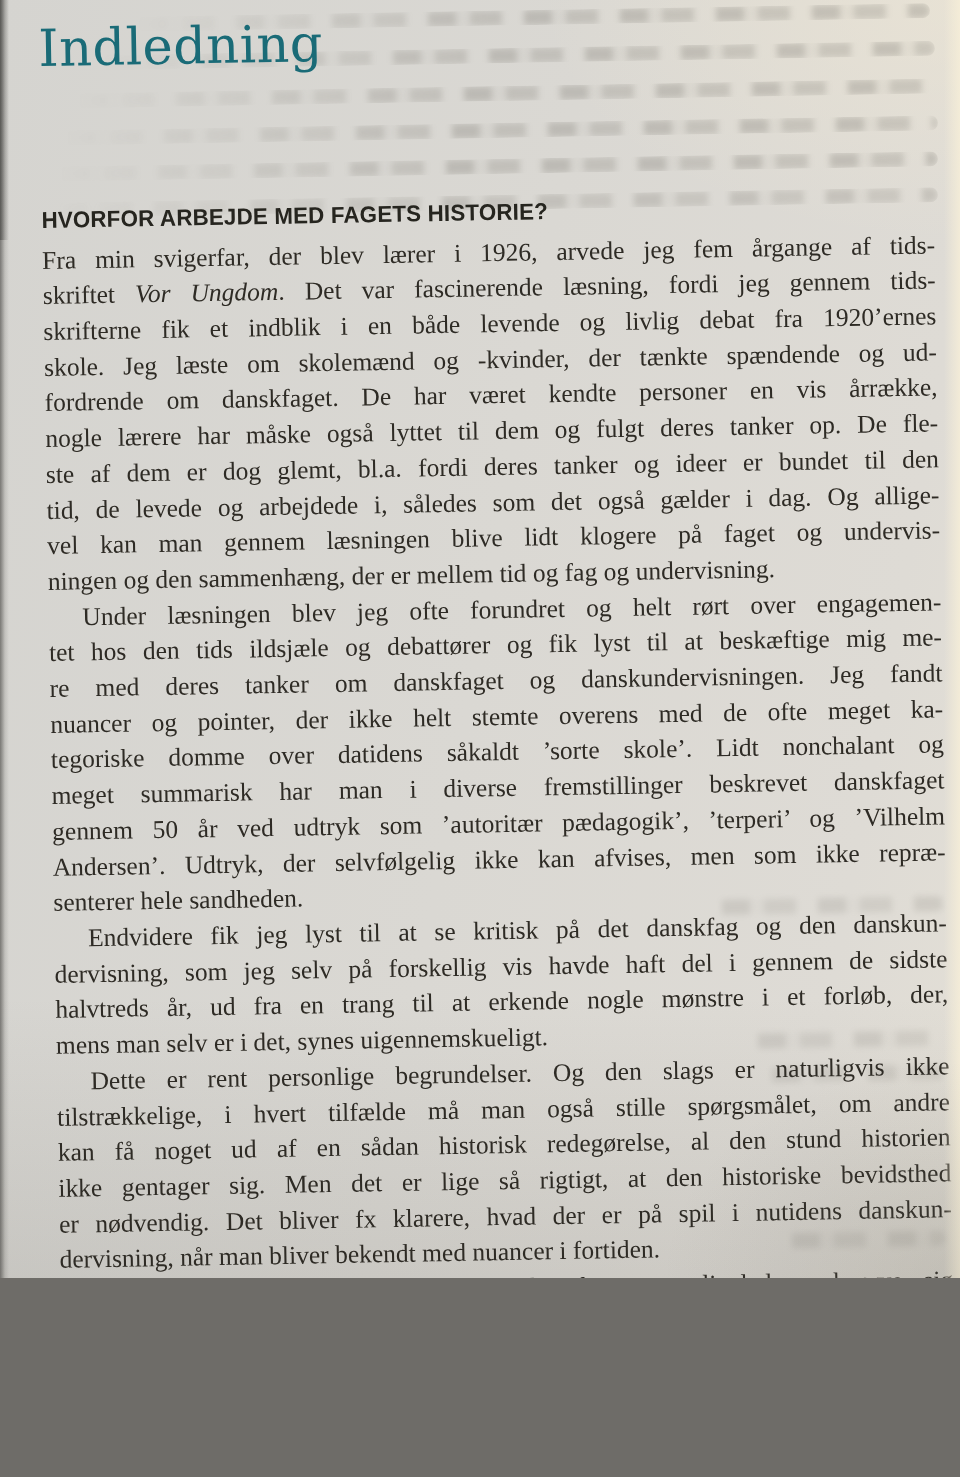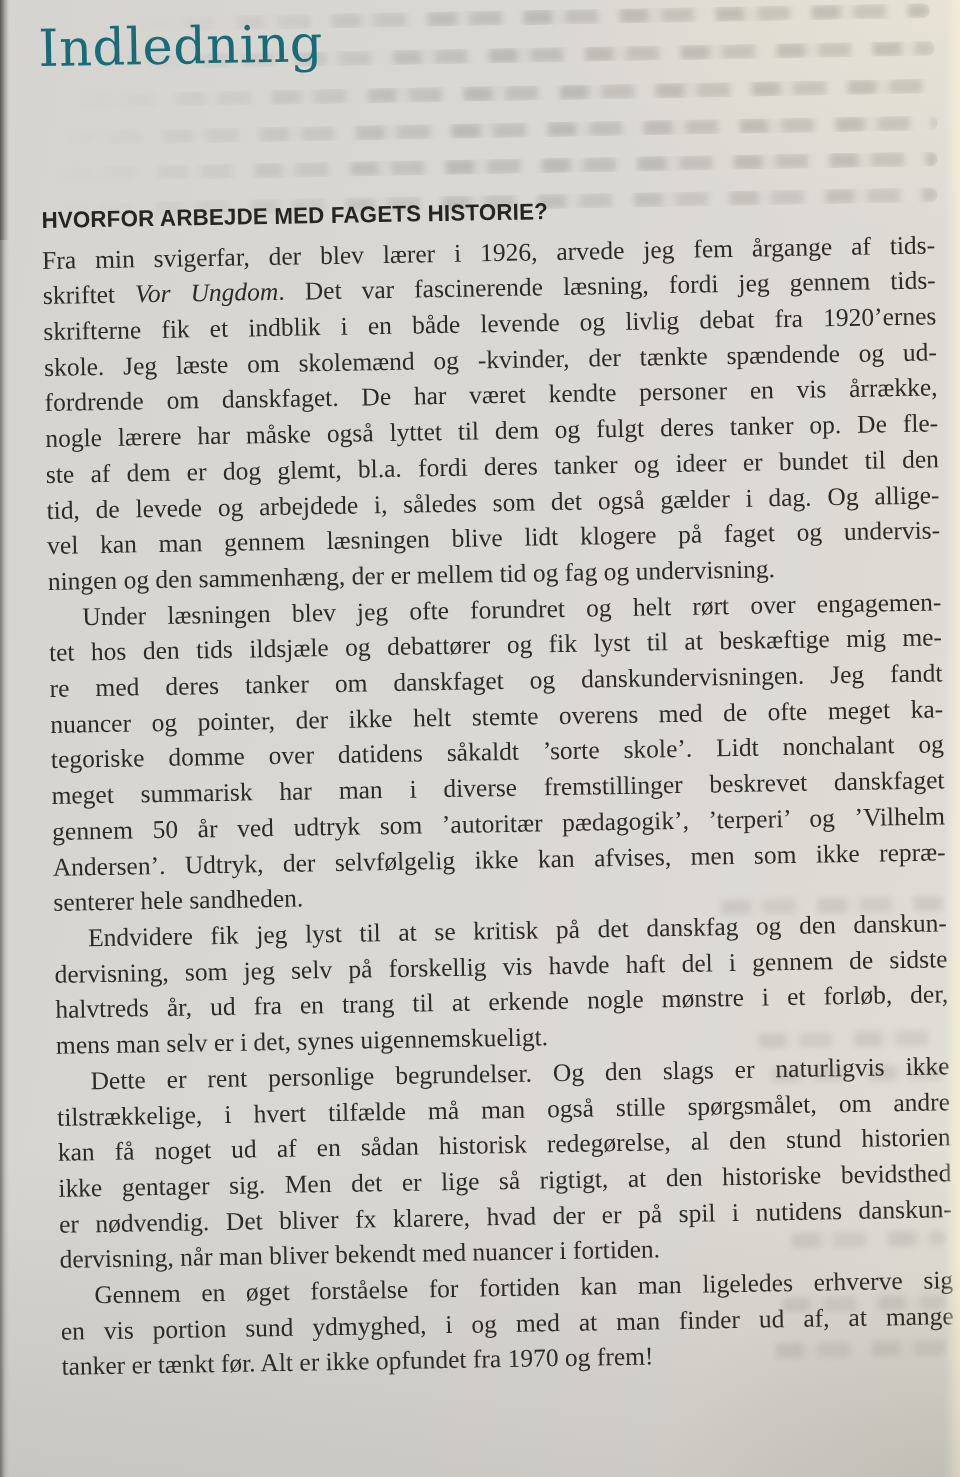--- a/index.html
+++ b/index.html
@@ -1,19 +1,19 @@
 <!DOCTYPE html>
 <html lang="da"><head>
 <meta charset="utf-8">
 <style>
   html, body { margin: 0; padding: 0; background: #6e6c68; }
   .page {
     position: relative;
     width: 960px;
-    height: 1477px;
+    height: 1278px;
     overflow: hidden;
     background:
       radial-gradient(ellipse 700px 400px at 100% 0%, rgba(240,232,212,0.55), rgba(240,232,212,0) 60%),
       linear-gradient(to top, rgba(105,103,96,0.14), rgba(105,103,96,0) 22%),
       linear-gradient(100deg, #d5d4d0 0%, #dad8d3 50%, #dedbd5 85%, #e3dfd6 100%);
     font-family: "Liberation Serif", "DejaVu Serif", serif;
   }
 
   
   .edge-left {

